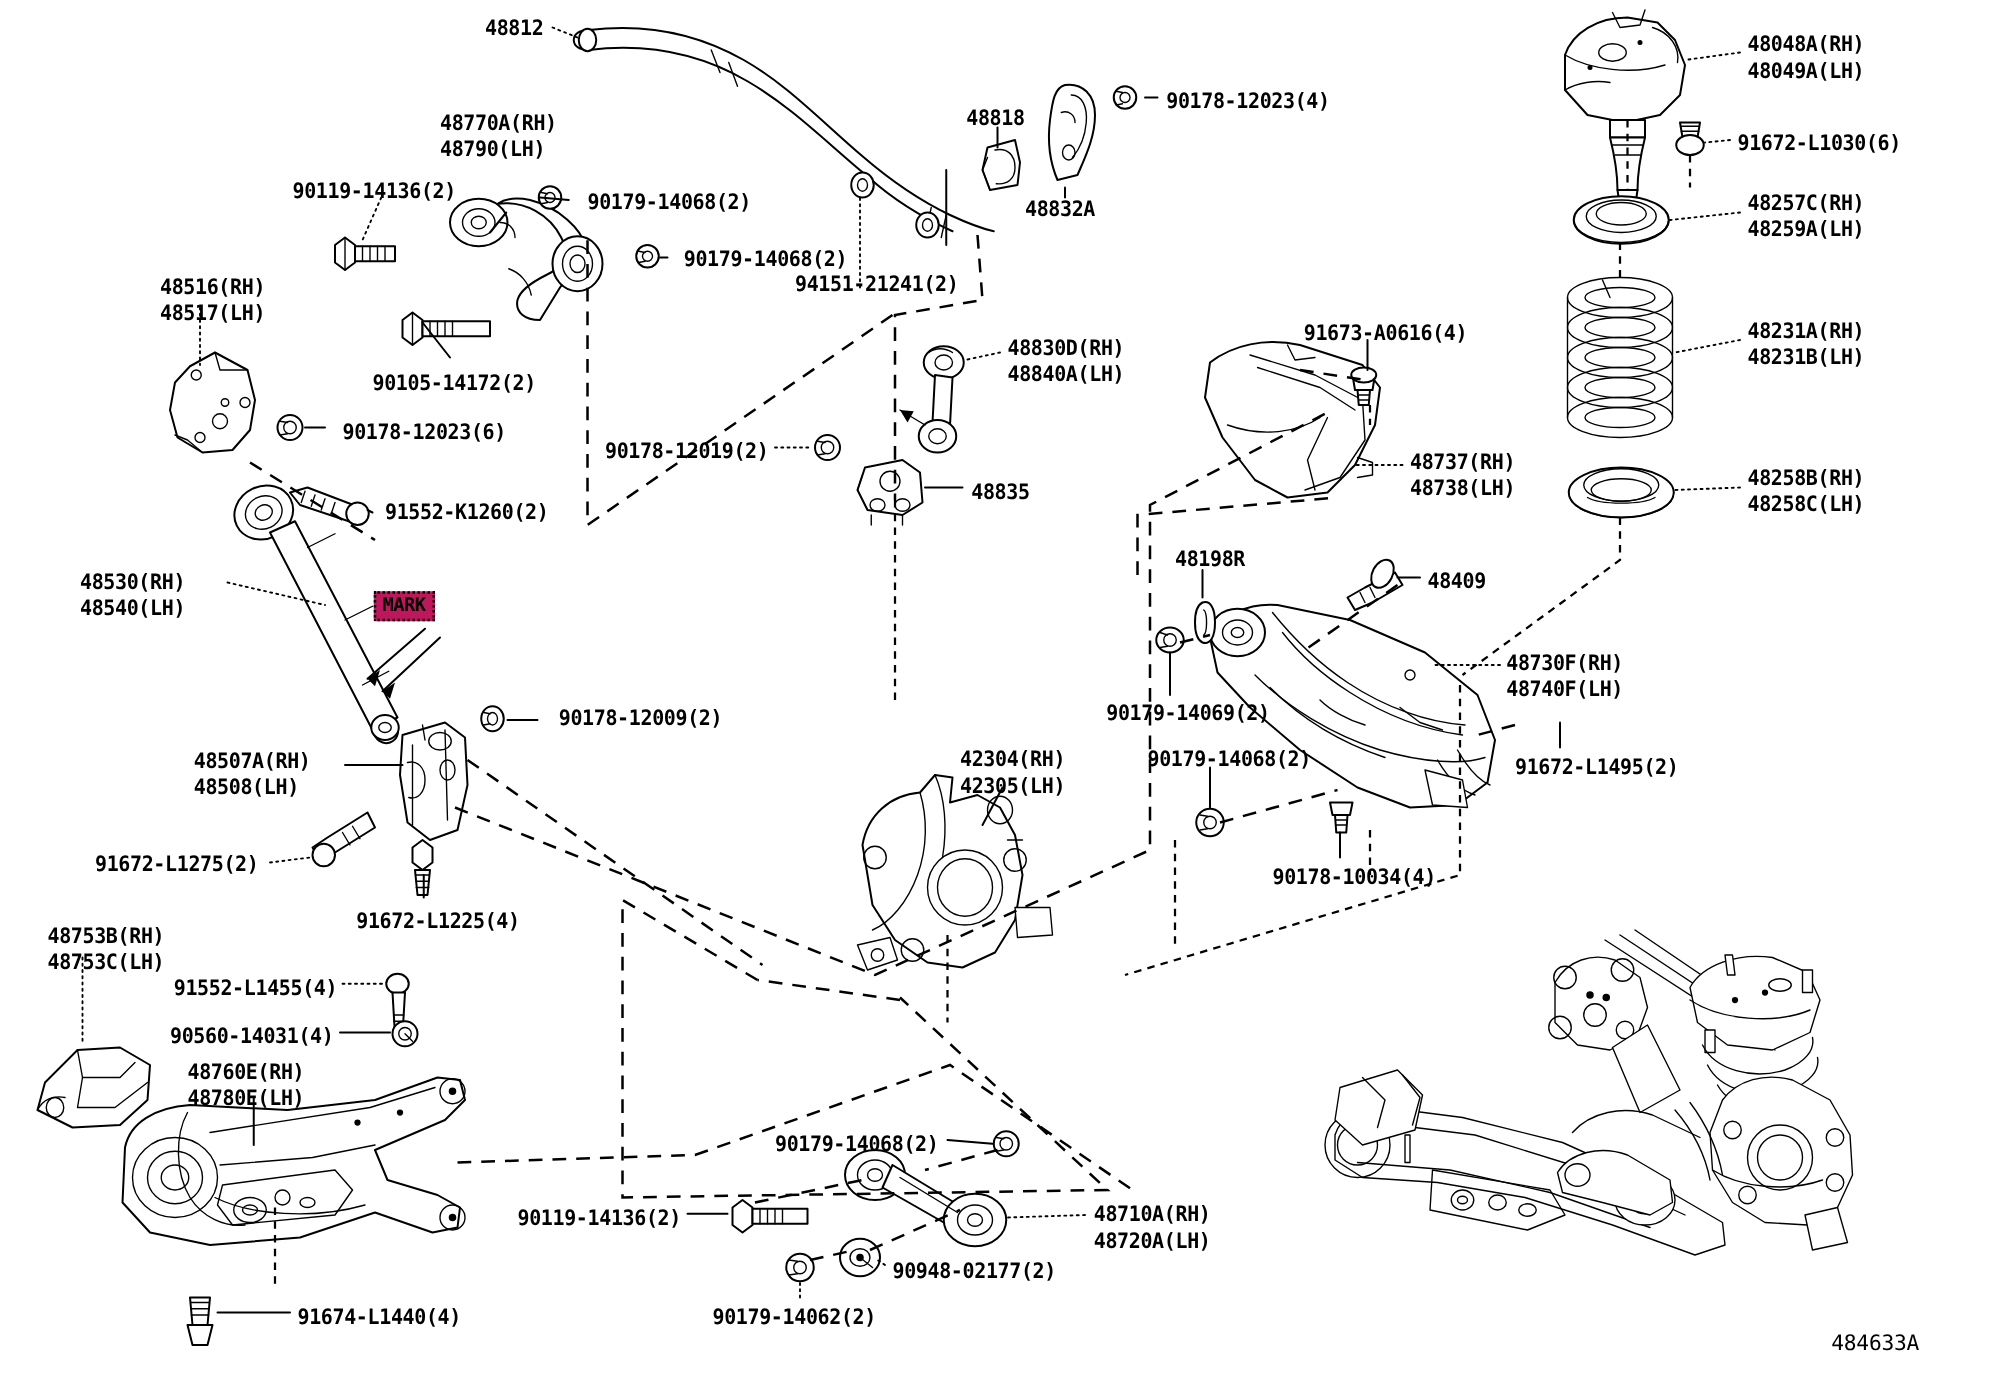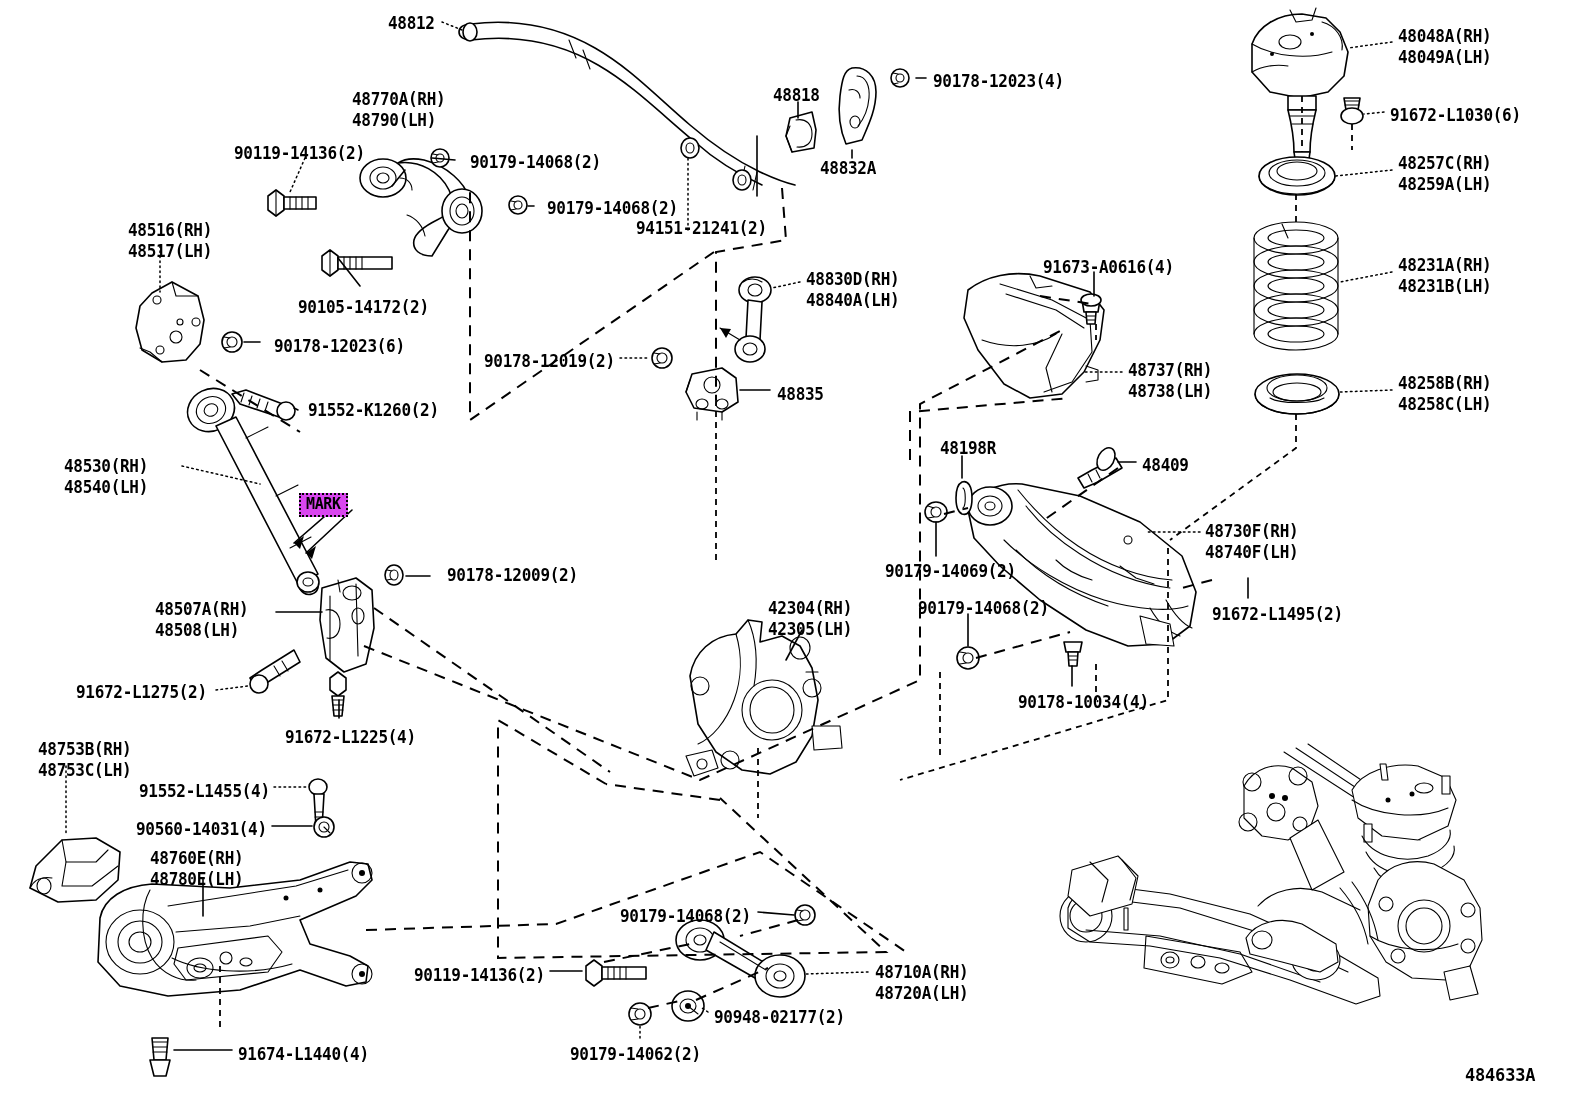--- a/index.html
+++ b/index.html
@@ -40,28 +40,27 @@
   .lbl.two { line-height: 21px; }
   .mark-box {
     position: absolute;
     border: 2px dotted #000;
     padding: 1px 5px 2px 5px;
     font-family: "DejaVu Sans Mono", "Liberation Mono", monospace;
     font-weight: bold;
     font-size: 15px;
     line-height: 17px;
     color: #000;
-    background: #d946ef;
+    background: #be185d;
     letter-spacing: -0.4px;
-    margin-top: 20px;
   }
   .figcode {
     position: absolute;
     font-family: "DejaVu Sans Mono", "Liberation Mono", monospace;
-    font-weight: bold;
+    font-weight: normal;
     font-size: 17px;
     color: #000;
     letter-spacing: -0.2px;
   }
 </style>
 </head>
 <body>
 
 <div id="sheet">
 

